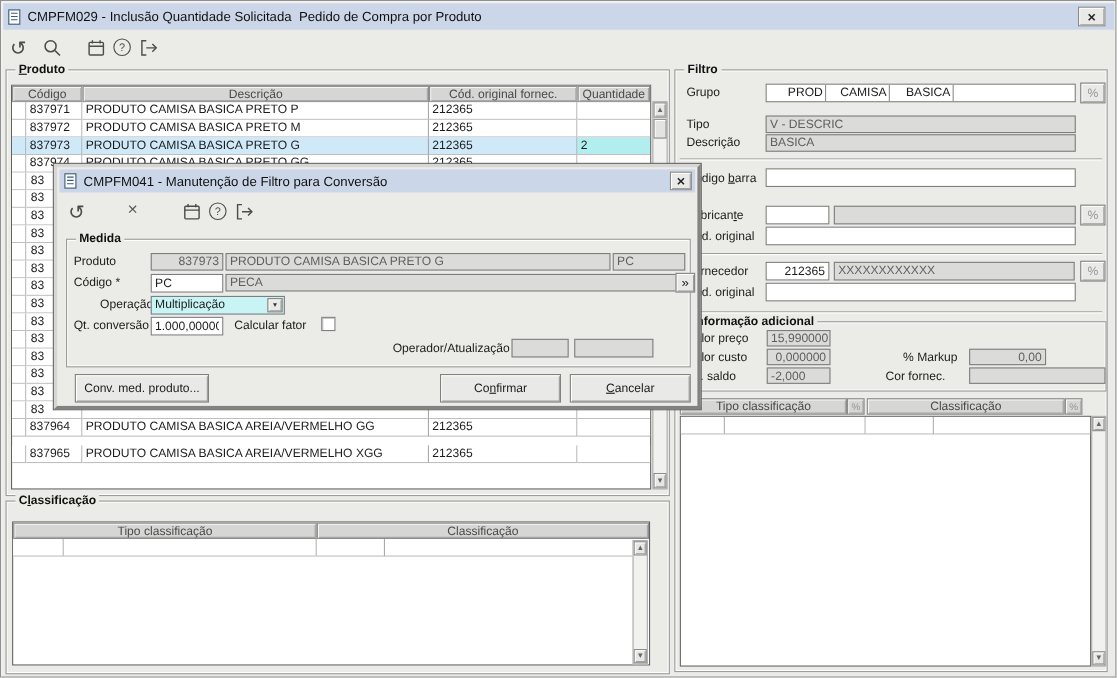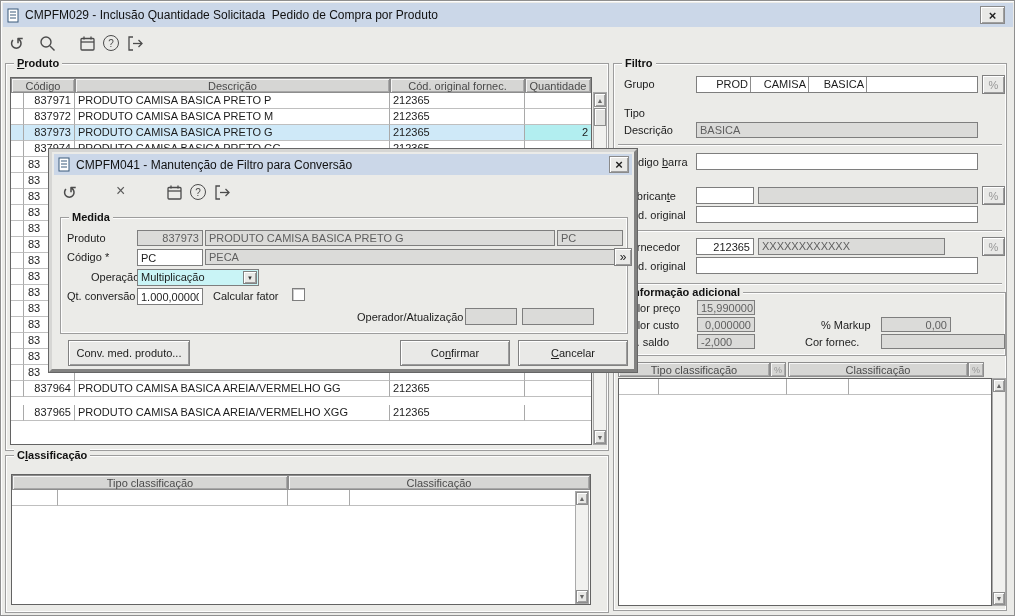--- a/index.html
+++ b/index.html
@@ -20,21 +20,21 @@
   .gb-label{position:absolute; top:-7px; left:8px; background:var(--bg); padding:0 3px; font-weight:bold; color:#111;}
   .etch{border-top:1px solid #9d9d9d; border-bottom:1px solid #fdfdfd; height:2px;}
   .tablebox{background:#fff; border:1px solid #636363;}
   .hdrbtn{background:var(--hdr); border:1px solid #8d8d8d; box-shadow:inset 1px 1px 0 #f5f5f5, inset -1px -1px 0 #a8a8a8;
           color:#4a4a4a; display:flex; align-items:center; justify-content:center; overflow:hidden;}
   .prow{position:absolute; left:0; width:100%; height:16px; display:flex;}
   .prow .cell{border-right:1px solid #a9a9a9; border-bottom:1px solid #bfbfbf; height:16px; line-height:15px;
               overflow:hidden; white-space:nowrap; background:#fff; padding:0 3px;}
   .prow.sel .cell{background:var(--sel);}
   .prow.sel .cell.qty{background:var(--qtysel);}
-  .cell.num{text-align:right;}
+  .cell.num{text-align:left;}
   .cell.numL{text-align:left; padding-left:4px;}
   .field{border:1px solid #7e7e7e; background:#fff; padding:0 3px; line-height:14px; overflow:hidden; white-space:nowrap;}
   .field.dis{background:var(--disabled); color:#5f5f5f;}
   .btn{background:#e9e9e7; border:1px solid #818181; box-shadow:inset 1px 1px 0 #fff, inset -1px -1px 0 #9c9c9c;
        display:flex; align-items:center; justify-content:center; color:#1c1c1c; cursor:default;}
   .lk{color:#979797; font-size:11px;}
   .sb{background:#f1f1ef; border:1px solid #aaa;}
   .sbbtn{background:#e7e7e5; border:1px solid #8d8d8d; box-shadow:inset 1px 1px 0 #fff, inset -1px -1px 0 #a0a0a0;
          display:flex;align-items:center;justify-content:center; font-size:7px; color:#666;}
   .sbthumb{background:#e3e3e1; border:1px solid #8d8d8d; box-shadow:inset 1px 1px 0 #fff;}
@@ -275,20 +275,21 @@
     <div class="abs field" style="left:82px;top:12px;width:282px;height:17px;padding:0;">
       <div style="position:absolute;left:0;top:0;width:54px;height:15px;border-right:1px solid #8d8d8d;text-align:right;padding:0 2px;line-height:15px;">PROD</div>
       <div style="position:absolute;left:54px;top:0;width:58px;height:15px;border-right:1px solid #8d8d8d;text-align:right;padding:0 2px;line-height:15px;">CAMISA</div>
       <div style="position:absolute;left:112px;top:0;width:58px;height:15px;border-right:1px solid #8d8d8d;text-align:right;padding:0 2px;line-height:15px;">BASICA</div>
     </div>
     <div class="abs btn" style="left:368px;top:11px;width:23px;height:19px;">
         <span class="lk">%</span>
       </div>
 
     <span class="abs lbl" style="left:10px;top:43px;">Tipo</span>
+    <div class="abs field dis" style="left:82px;top:41px;width:282px;height:16px;">V - DESCRIC</div>
     <span class="abs lbl" style="left:10px;top:60px;">Descrição</span>
     <div class="abs field dis" style="left:82px;top:58px;width:282px;height:16px;">BASICA</div>
 
     <div class="abs etch" style="left:4px;top:80px;width:384px;"></div>
 
     <span class="abs lbl" style="left:10px;top:92px;">Código <u>b</u>arra</span>
     <input class="abs field" style="left: 82px; top: 89px; width: 282px; height: 17px;" readonly="">
 
     <span class="abs lbl" style="left:10px;top:126px;">Fabrican<u>t</u>e</span>
     <input class="abs field" style="left: 82px; top: 123px; width: 58px; height: 17px;" readonly="">
@@ -296,21 +297,21 @@
     <div class="abs btn" style="left:368px;top:122px;width:23px;height:19px;">
         <span class="lk">%</span>
       </div>
     <span class="abs lbl" style="left:10px;top:145px;">Cód. original</span>
     <input class="abs field" style="left: 82px; top: 142px; width: 282px; height: 17px;" readonly="">
 
     <div class="abs etch" style="left:4px;top:166px;width:384px;"></div>
 
     <span class="abs lbl" style="left:10px;top:177px;">Fornecedor</span>
     <input class="abs field" style="left: 82px; top: 174px; width: 58px; height: 17px; text-align: right;" readonly="" value="212365">
-    <div class="abs field dis" style="left:144px;top:174px;width:187px;height:17px;">XXXXXXXXXXXX</div>
+    <div class="abs field dis" style="left:144px;top:174px;width:219px;height:17px;">XXXXXXXXXXXX</div>
     <div class="abs btn" style="left:368px;top:173px;width:23px;height:19px;">
         <span class="lk">%</span>
       </div>
     <span class="abs lbl" style="left:10px;top:196px;">Cód. original</span>
     <input class="abs field" style="left: 82px; top: 193px; width: 282px; height: 17px;" readonly="">
 
     <div class="abs etch" style="left:4px;top:219px;width:384px;"></div>
 
     <div class="abs groupbox" style="left:4px;top:228px;width:388px;height:64px;">
       <span class="gb-label">Informação adicional</span>

